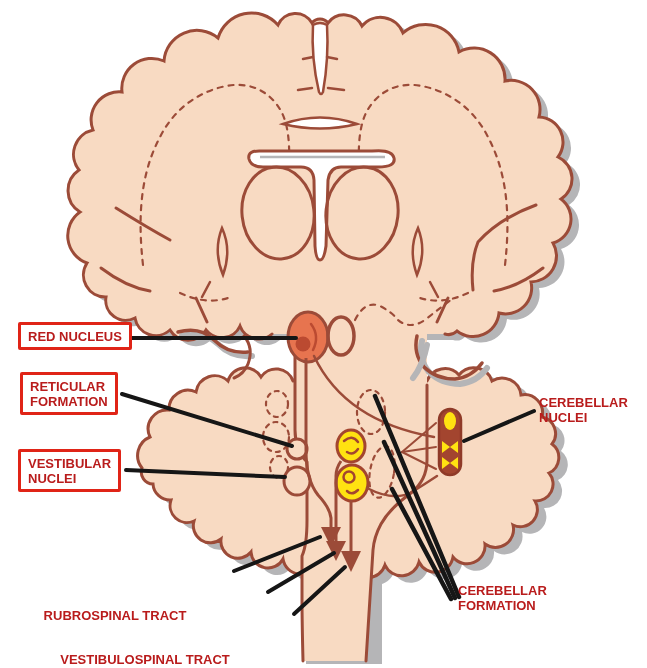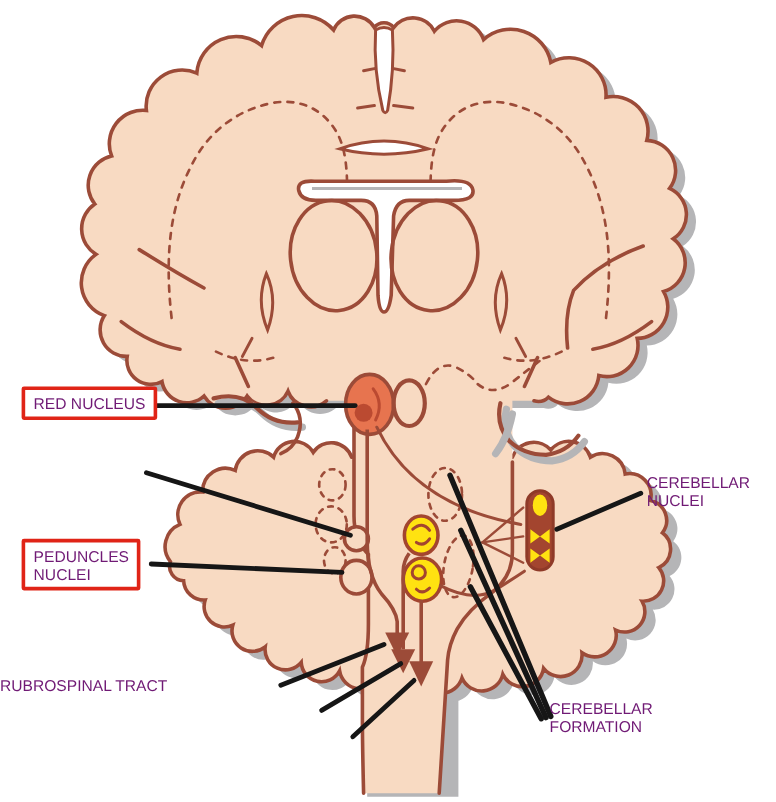--- a/index.html
+++ b/index.html
@@ -1,23 +1,23 @@
 <!DOCTYPE html>
 <html><head>
 <meta charset="utf-8">
 <style>
   html,body{margin:0;padding:0;background:#ffffff;}
   .stage{position:relative;width:647px;height:668px;background:#fff;overflow:hidden;
          font-family:"Liberation Sans", sans-serif;}
   .stage svg{position:absolute;left:0;top:0;}
-  .lbl{position:absolute;font-weight:400;font-size:13px;line-height:15px;color:#701a75;
+  .lbl{position:absolute;font-weight:700;font-size:13px;line-height:15px;color:#b91c1c;
        white-space:nowrap;letter-spacing:0;}
   .lbl .ln{display:block;}
   .box{background:#ffffff;border:3px solid #E02417;padding:4px 7px 3px 7px;border-radius:2px;}
-  .ra{text-align:left;}
+  .ra{text-align:center;margin-top:44px;}
 </style>
 </head>
 <body>
 
 <div class="stage">
 
 <svg width="647" height="668" viewBox="0 0 647 668">
 
   <path d="M306,552 H382 V664 H306 Z" fill="#B5B5B7"></path>
   <g transform="translate(9,7)">
@@ -154,35 +154,42 @@
     <line x1="375" y1="396" x2="459" y2="597" stroke-width="4.5"></line>
     <line x1="384" y1="442" x2="455" y2="598" stroke-width="4.5"></line>
     <line x1="392" y1="489" x2="451" y2="599" stroke-width="4.5"></line>
   </g>
 </svg>
 
 <div class="lbl box" style="left:18px;top:322px">
   <span class="ln">RED NUCLEUS</span>
 </div>
 
+<div class="lbl box" style="left:20px;top:372px">
+  <span class="ln">RETICULAR</span>
+  <span class="ln">FORMATION</span>
+</div>
 
 <div class="lbl box" style="left:18px;top:449px">
-  <span class="ln">PEDUNCLES</span>
+  <span class="ln">VESTIBULAR</span>
   <span class="ln">NUCLEI</span>
 </div>
 
 <div class="lbl" style="left:539px;top:395px">
   <span class="ln">CEREBELLAR</span>
   <span class="ln">NUCLEI</span>
 </div>
 
 <div class="lbl ra" style="left:0;top:564px;width:230px">
   <span class="ln">RUBROSPINAL TRACT</span>
 </div>
 
 
+<div class="lbl ra" style="left:0;top:608px;width:290px">
+  <span class="ln">VESTIBULOSPINAL TRACT</span>
+</div>
 
 <div class="lbl" style="left:458px;top:583px">
   <span class="ln">CEREBELLAR</span>
   <span class="ln">FORMATION</span>
 </div>
 
 </div>
 
 </body></html>

